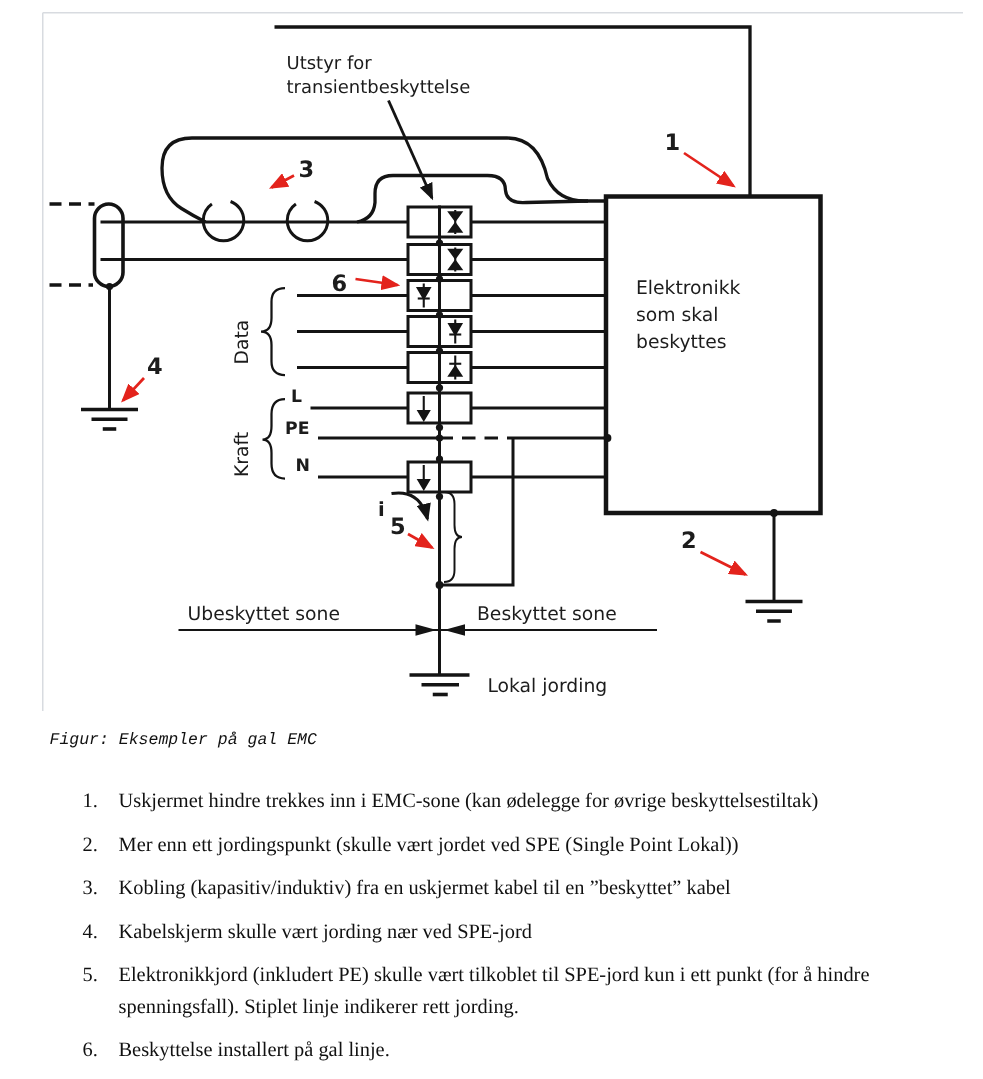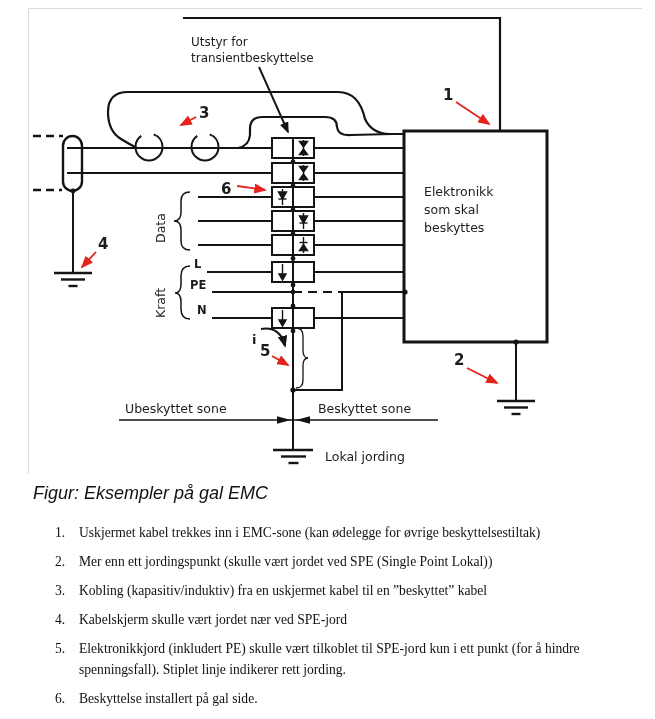--- a/index.html
+++ b/index.html
@@ -6,22 +6,22 @@
   .page {
     position:relative; width:655px; height:719px; background:#ffffff;
     font-family:"Liberation Serif", serif; color:#111;
     overflow:hidden;
   }
   svg text { font-family:"DejaVu Sans", sans-serif; fill:#1c1c1c; }
   svg .ln   { stroke:#141414; fill:none; }
   svg .sym  { stroke:#141414; }
   .caption {
     margin:5px 0 0 33px;
-    font-style:italic; font-size:18px; line-height:17px;
-    font-family:Liberation Sans, sans-serif;
+    font-style:italic; font-size:11px; line-height:17px;
+    font-family:Liberation Mono, monospace;
   }
   .notes {
     margin:20px 0 0 55px; width:572px;
     font-size:13.6px; line-height:21px;
     font-family:"Liberation Serif", serif;
   }
   .note { display:flex; margin-bottom:8px; }
   .note .num { width:24px; flex:none; }
   .note .txt { flex:1; }
 </style>
@@ -251,37 +251,37 @@
       <line x1="237" y1="186" x2="265" y2="190" stroke-width="1.8" marker-end="url(#mRed)" stroke="#e3231c"></line>
     </g>
   </g>
 </svg>
 
 <div class="caption">Figur: Eksempler på gal EMC</div>
 
 <div class="notes">
   <div class="note">
     <span class="num">1.</span>
-    <span class="txt">Uskjermet kabel trekkes inn i EMC-sone (kan ødelegge for øvrige beskyttelsestiltak)</span>
+    <span class="txt">Uskjermet hindre trekkes inn i EMC-sone (kan ødelegge for øvrige beskyttelsestiltak)</span>
   </div>
   <div class="note">
     <span class="num">2.</span>
     <span class="txt">Mer enn ett jordingspunkt (skulle vært jordet ved SPE (Single Point Lokal))</span>
   </div>
   <div class="note">
     <span class="num">3.</span>
     <span class="txt">Kobling (kapasitiv/induktiv) fra en uskjermet kabel til en ”beskyttet” kabel</span>
   </div>
   <div class="note">
     <span class="num">4.</span>
-    <span class="txt">Kabelskjerm skulle vært jordet nær ved SPE-jord</span>
+    <span class="txt">Kabelskjerm skulle vært jording nær ved SPE-jord</span>
   </div>
   <div class="note">
     <span class="num">5.</span>
     <span class="txt">Elektronikkjord (inkludert PE) skulle vært tilkoblet til SPE-jord kun i ett punkt (for å hindre spenningsfall). Stiplet linje indikerer rett jording.</span>
   </div>
   <div class="note">
     <span class="num">6.</span>
-    <span class="txt">Beskyttelse installert på gal side.</span>
+    <span class="txt">Beskyttelse installert på gal linje.</span>
   </div>
 </div>
 
 </div>
 
 </body></html>

